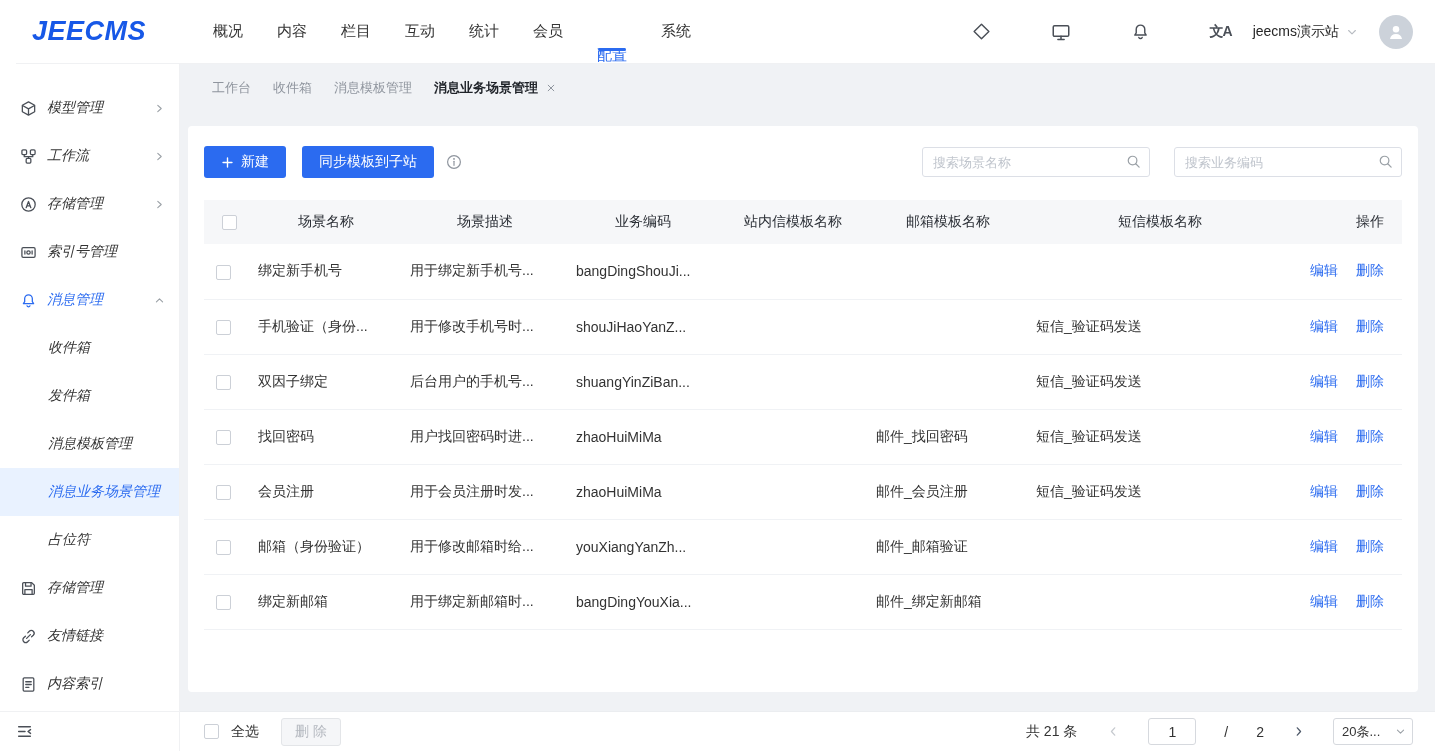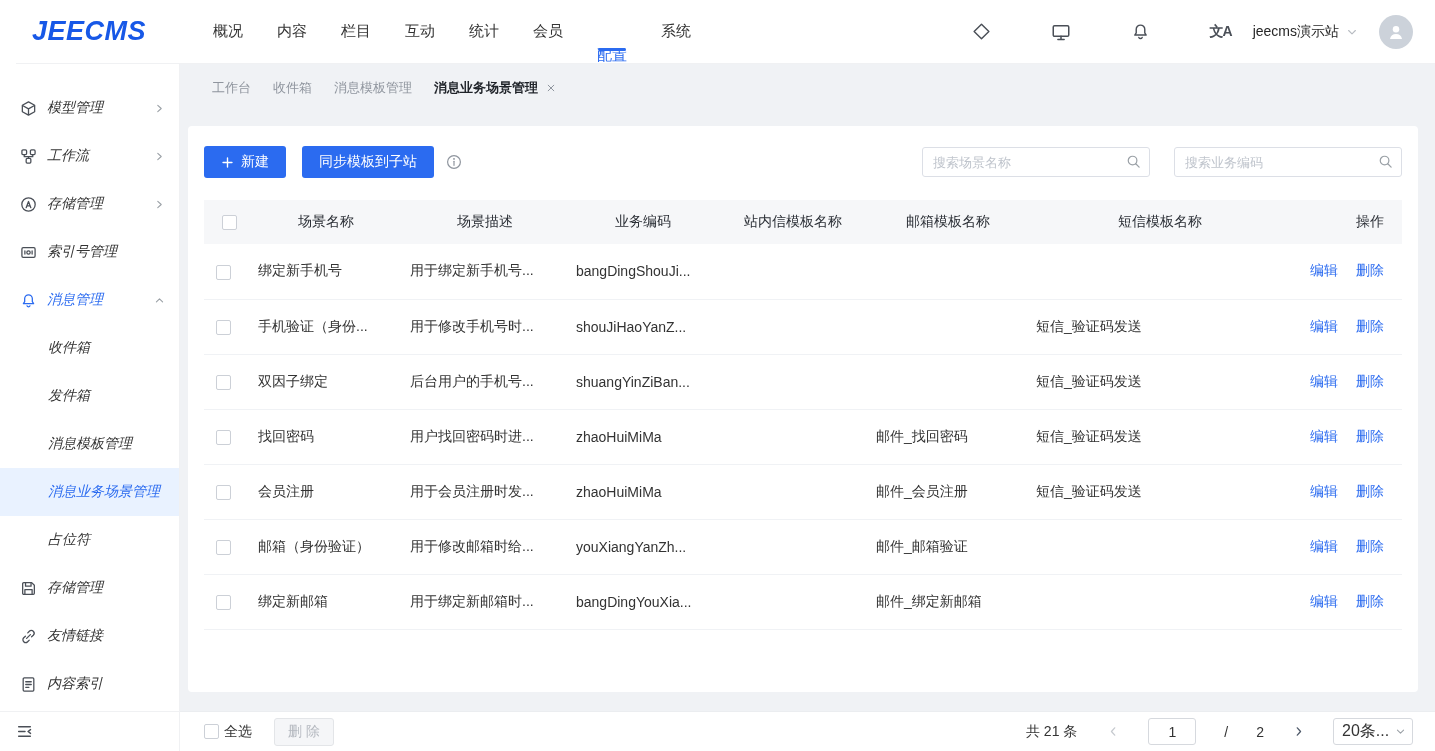--- a/index.html
+++ b/index.html
@@ -75,35 +75,35 @@
   th.c-ops, td.c-ops { text-align:right; padding-right:18px; }
   .checkbox { display:inline-block; width:15px; height:15px; border:1px solid #ccd0d7;
               border-radius:2px; background:#fff; cursor:pointer; vertical-align:middle; }
   a.op-link { color:#2b6bf0; text-decoration:none; cursor:pointer; }
   a.op-link + a.op-link { margin-left:18px; }
 
   
   .footer { position:absolute; left:180px; right:0; bottom:0; height:40px; background:#fff;
             border-top:1px solid #ebedf0; display:flex; align-items:center; padding:0 22px 0 24px;
             font-size:14px; z-index:10; }
-  .footer .select-all-label { margin-left:5px; color:#333; }
+  .footer .select-all-label { margin-left:12px; color:#333; }
   .btn-disabled { margin-left:22px; height:28px; padding:2px 13px; background:#f5f6f8;
                   border:1px solid #e3e5e8; border-radius:3px; color:#b4b8bf; font-size:14px;
                   cursor:not-allowed; font-family:inherit; }
   .pager { margin-left:auto; display:flex; align-items:center; gap:28px; }
   .pager .total { color:#333; margin-right:2px; }
   .pg-chev { display:flex; cursor:pointer; }
   .pg-chev.disabled { color:#c6cacf; cursor:default; }
   .pg-chev.enabled { color:#4e5969; }
   .page-input { width:48px; height:27px; border:1px solid #d6d9de; border-radius:3px;
                 text-align:center; font-size:14px; color:#333; outline:none; font-family:inherit; }
   .page-sep { color:#333; }
   .size-select { width:80px; height:27px; border:1px solid #d6d9de; border-radius:3px;
                  display:flex; align-items:center; justify-content:space-between;
-                 padding:0 6px 0 8px; font-size:16px; color:#333; cursor:pointer; }
+                 padding:0 6px 0 8px; font-size:13px; color:#333; cursor:pointer; }
   .size-select .chev { color:#9aa0a6; }
 </style>
 </head>
 <body>
 
 <header class="topbar">
   <div class="logo">JEECMS</div>
   <nav class="topnav">
     <div class="topnav-item">概况</div>
     <div class="topnav-item">内容</div>

